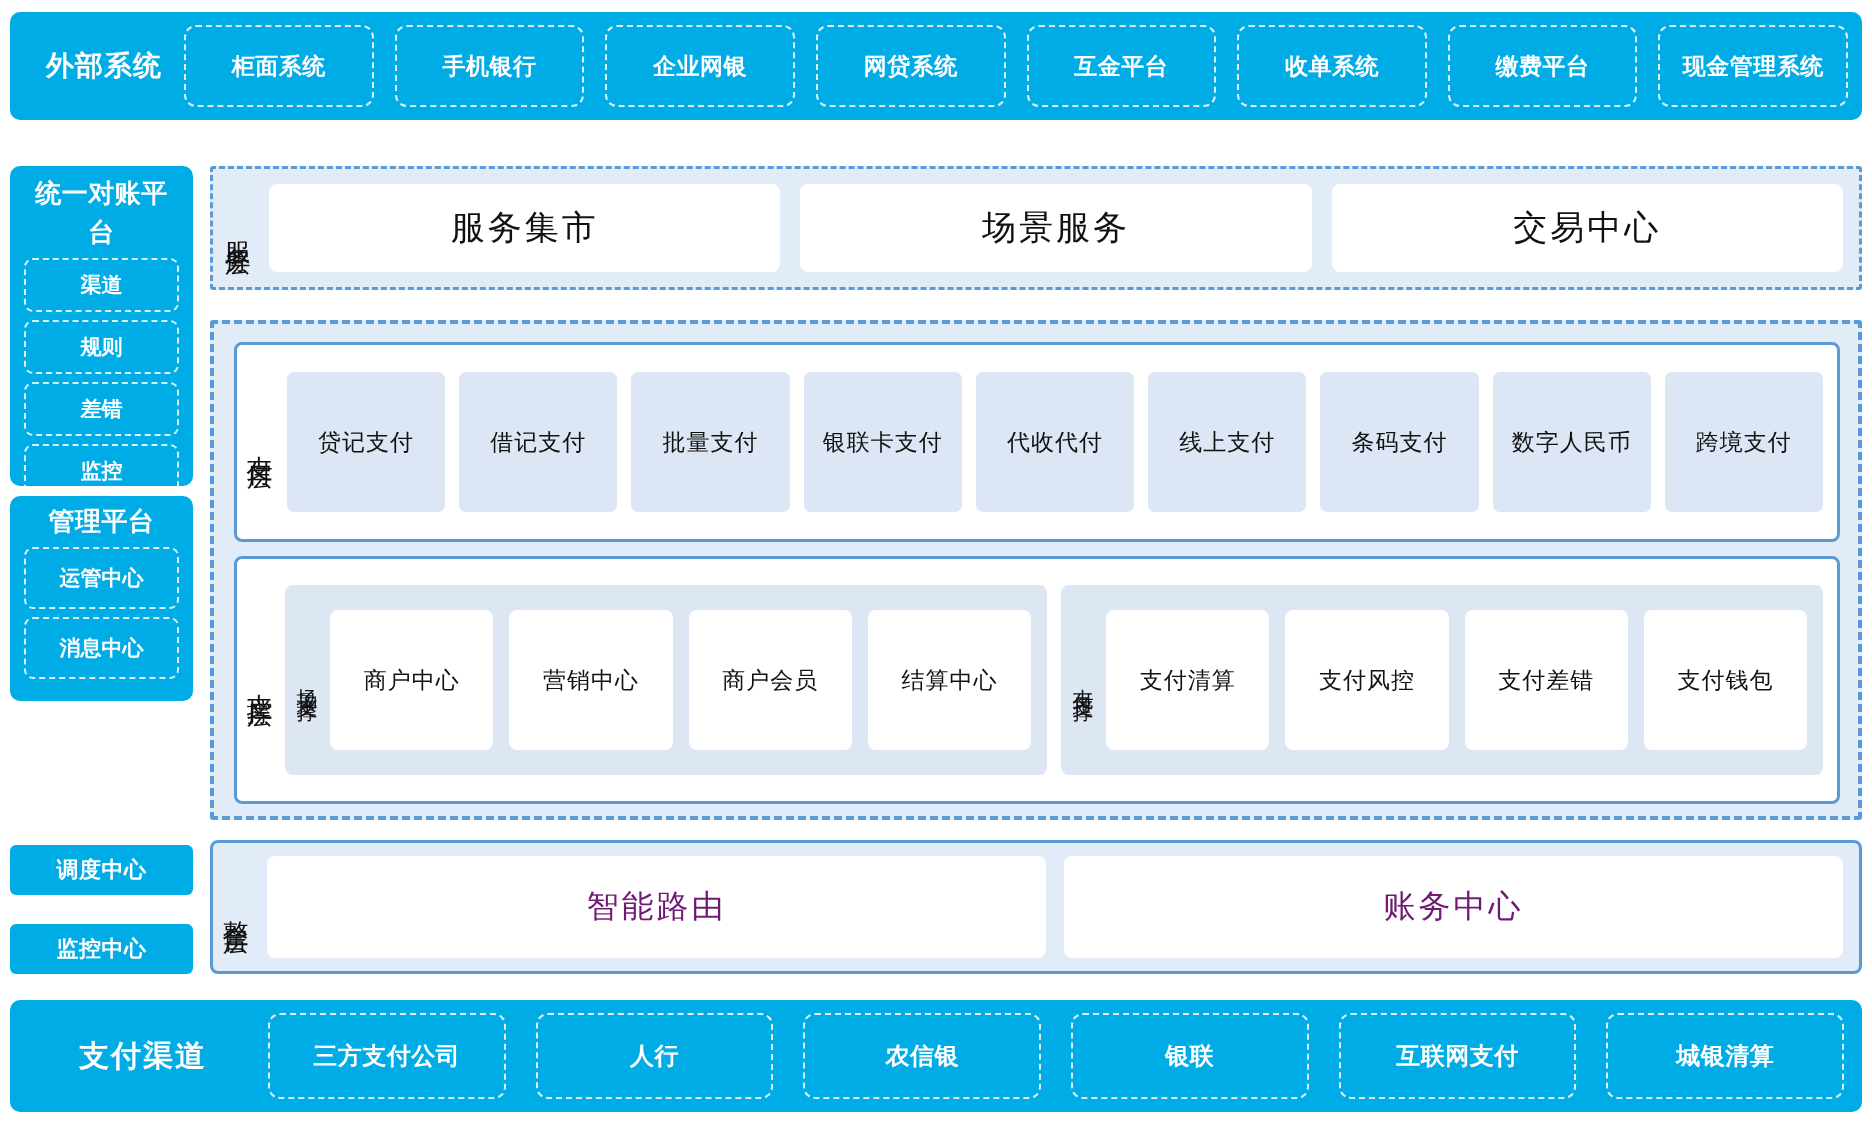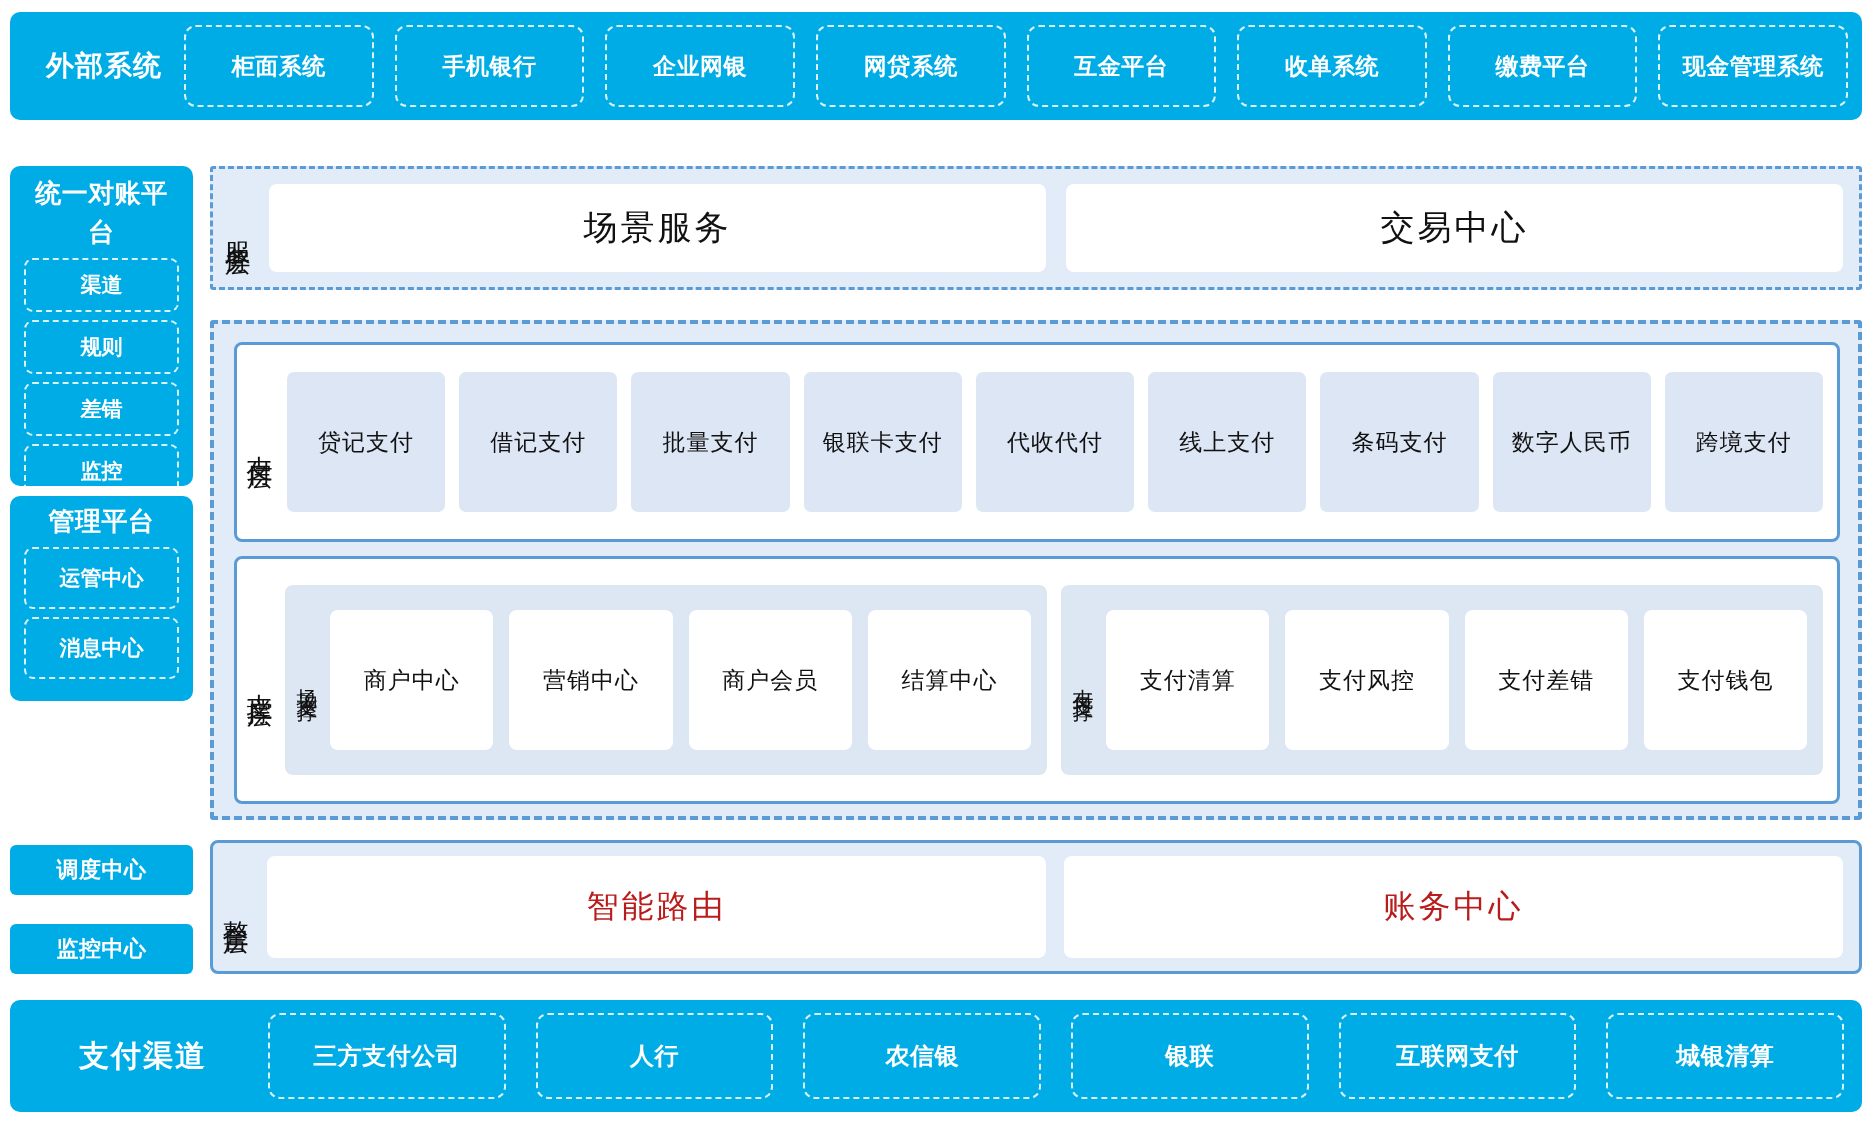--- a/index.html
+++ b/index.html
@@ -122,21 +122,21 @@
   
   .integ-box{
     position:absolute;left:210px;top:840px;width:1652px;height:134px;
     background:#e2ecf8;border:3px solid #5b9bd5;border-radius:8px;box-sizing:border-box;
   }
   .integ-inner{display:flex;align-items:center;height:100%;padding:0 16px 0 10px;box-sizing:border-box;gap:18px;}
   .integ-cards{display:flex;flex:1;gap:18px;height:102px;}
   .integ-card{
     flex:1;background:#ffffff;border-radius:8px;
     display:flex;align-items:center;justify-content:center;
-    font-size:32px;color:#b91c1c;letter-spacing:3px;
+    font-size:32px;color:#701a75;letter-spacing:3px;
   }
 
   
   .chan-bar{
     position:absolute;left:10px;top:1000px;width:1852px;height:112px;
     background:#00ace5;border-radius:10px;
     display:flex;align-items:center;box-sizing:border-box;padding:0 18px 0 8px;
   }
   .chan-title{
     color:#ffffff;font-size:30px;font-weight:bold;letter-spacing:2px;
@@ -182,20 +182,21 @@
     <div class="side-chip">消息中心</div>
   </div>
 
   <div class="side-solo s1">调度中心</div>
   <div class="side-solo s2">监控中心</div>
 
   <div class="dashed-box dash-dot service-box">
     <div class="service-inner">
       <div class="vlabel">服务层</div>
       <div class="service-cards">
+        <div class="service-card">服务集市</div>
         <div class="service-card">场景服务</div>
         <div class="service-card">交易中心</div>
       </div>
     </div>
   </div>
 
   <div class="dashed-box dash-long mid-box">
 
     <div class="white-panel pay-panel">
       <div class="pay-inner">

